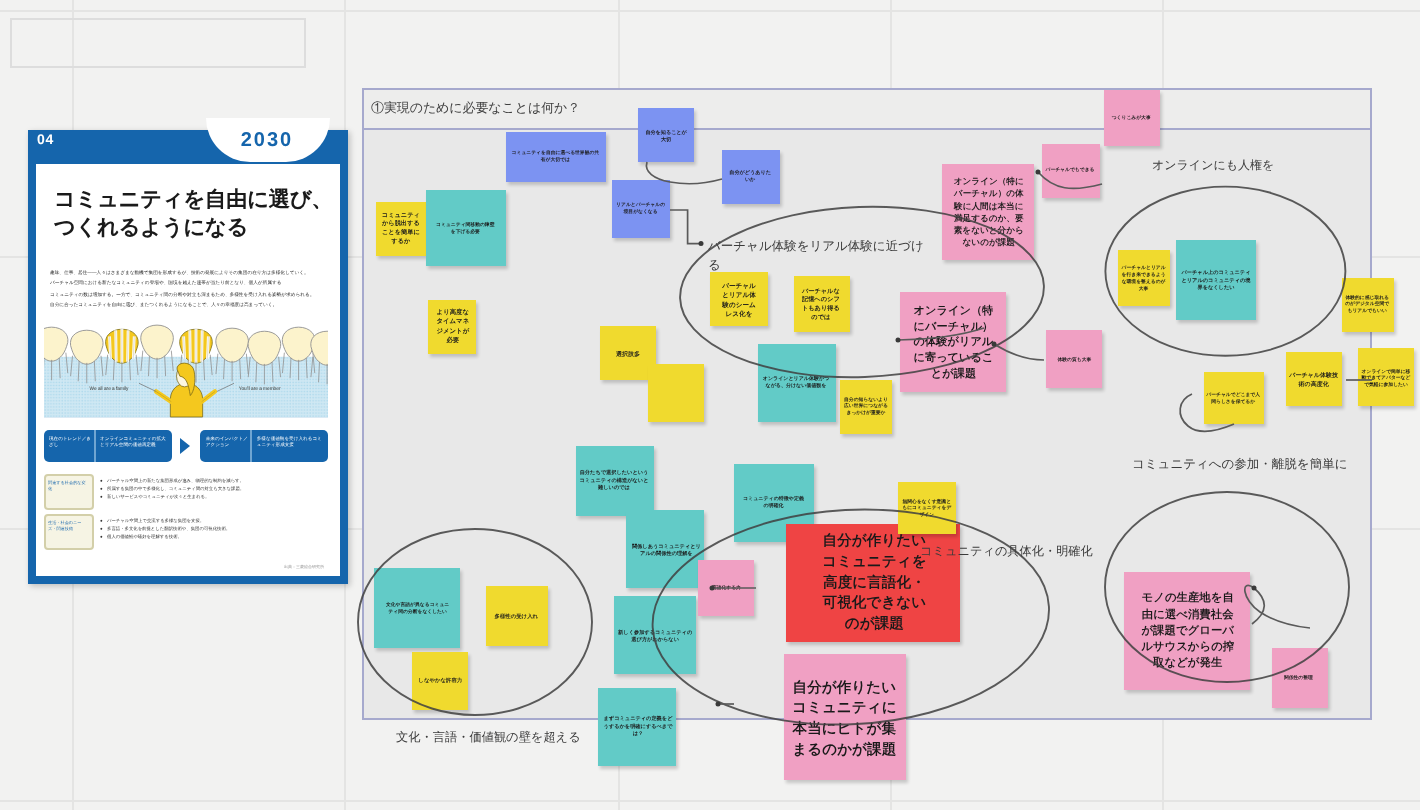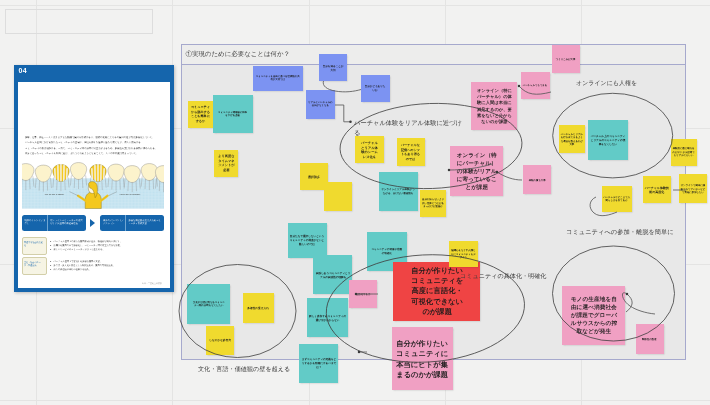--- a/index.html
+++ b/index.html
@@ -76,22 +76,29 @@
       <div class="gh" style="top: 128px;"></div>
       <div class="gh" style="top: 264px;"></div>
       <div class="gh" style="top: 400px;"></div>
     </div>
   <div id="titlebox"></div>
 
   <div id="card">
     <div class="card-inner">
       <div class="card-head">
         <span class="card-num">04</span>
+        <span class="card-yearpill">
+          <span class="card-year">2030</span>
+        </span>
       </div>
       <div class="card-body">
+        <div class="card-h1">
+          <div>コミュニティを自由に選び、</div>
+          <div>つくれるようになる</div>
+        </div>
         <div class="card-p">
           <div>趣味、仕事、居住――人々はさまざまな動機で集団を形成するが、技術の発展によりその集団の在り方は多様化していく。</div>
           <div>バーチャル空間における新たなコミュニティの登場や、国境を越えた連帯が当たり前となり、個人が所属する</div>
           <div>コミュニティの数は増加する。一方で、コミュニティ間の分断や対立も深まるため、多様性を受け入れる姿勢が求められる。</div>
           <div>自分に合ったコミュニティを自由に選び、またつくれるようになることで、人々の幸福度は高まっていく。</div>
         </div>
         <div class="card-illus">
           <svg viewBox="0 0 300 95" preserveAspectRatio="none" width="100%" height="100%">
             <defs>
               <pattern id="dots" width="3" height="3" patternUnits="userSpaceOnUse">

